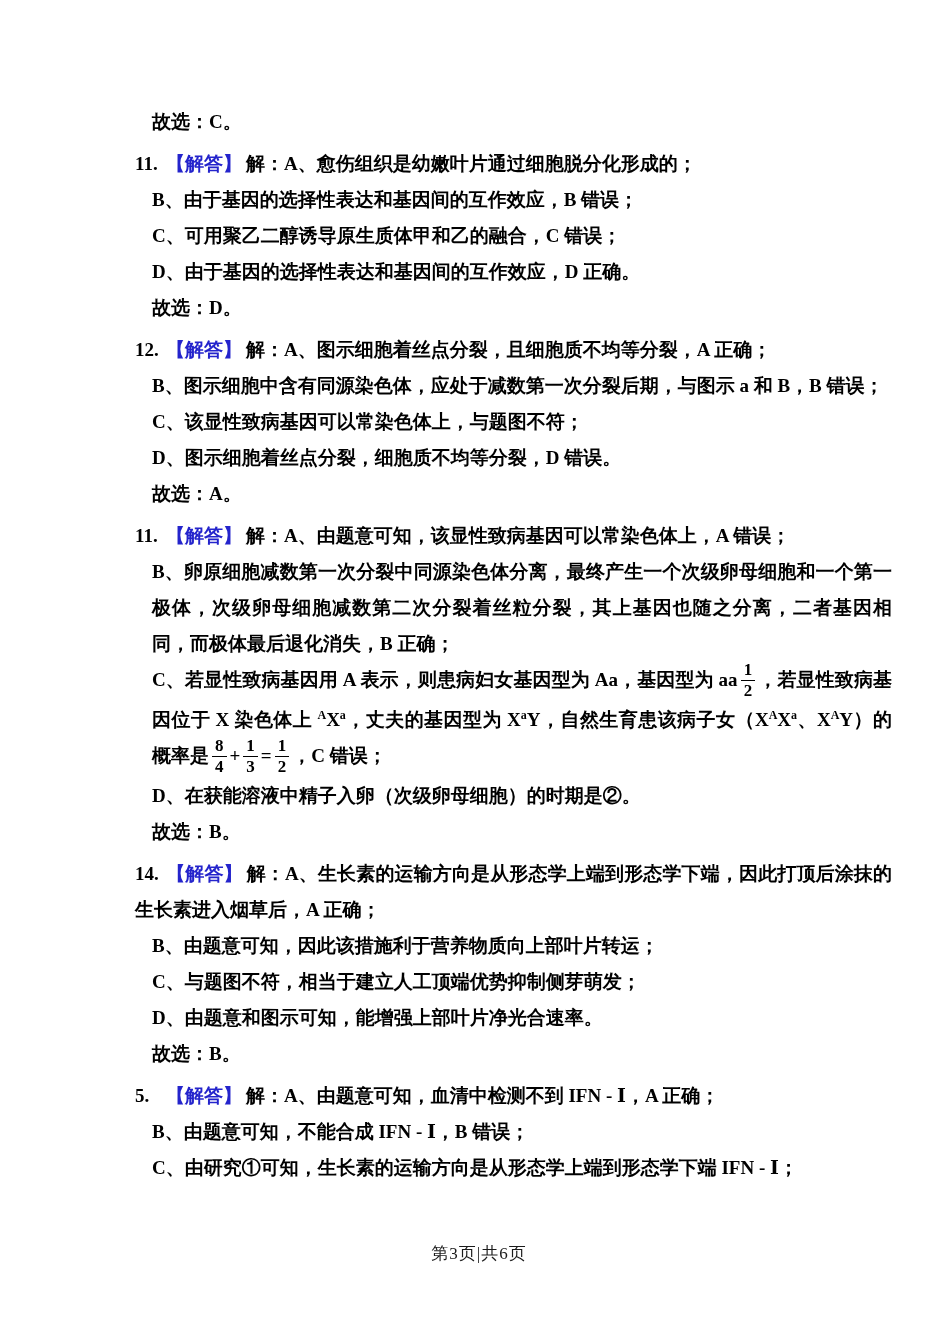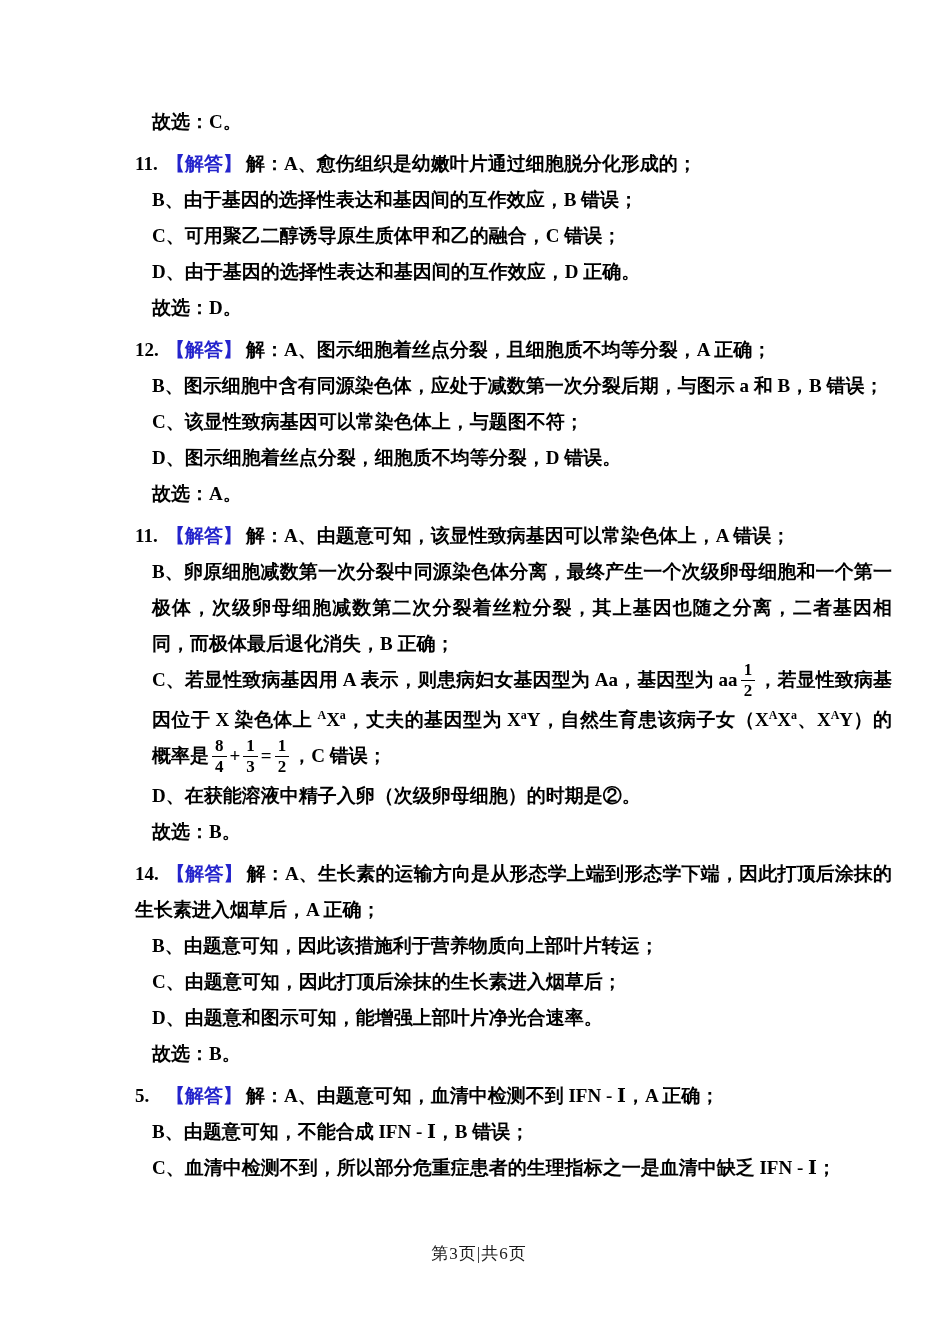--- a/index.html
+++ b/index.html
@@ -45,23 +45,23 @@
     <p class="line option">C、该显性致病基因可以常染色体上，与题图不符；</p>
     <p class="line option">D、图示细胞着丝点分裂，细胞质不均等分裂，D 错误。</p>
     <p class="line verdict">故选：A。</p>
     <p class="line item"><span class="num">11.</span><span class="tag" style="color: rgb(36, 36, 204);">【解答】</span>解：A、由题意可知，该显性致病基因可以常染色体上，A 错误；</p>
     <p class="line option wrap">B、卵原细胞减数第一次分裂中同源染色体分离，最终产生一个次级卵母细胞和一个第一极体，次级卵母细胞减数第二次分裂着丝粒分裂，其上基因也随之分离，二者基因相同，而极体最后退化消失，B 正确；</p>
     <p class="line option wrap">C、若显性致病基因用 A 表示，则患病妇女基因型为 Aa，基因型为 aa<span class="frac"><span class="fn">1</span><span class="fd">2</span></span>，若显性致病基因位于 X 染色体上 <sup class="sp">A</sup>X<sup class="sp">a</sup>，丈夫的基因型为 X<sup class="sp">a</sup>Y，自然生育患该病子女（X<sup class="sp">A</sup>X<sup class="sp">a</sup>、X<sup class="sp">A</sup>Y）的概率是<span class="frac"><span class="fn">8</span><span class="fd">4</span></span>+<span class="frac"><span class="fn">1</span><span class="fd">3</span></span>=<span class="frac"><span class="fn">1</span><span class="fd">2</span></span>，C 错误；</p>
     <p class="line option">D、在获能溶液中精子入卵（次级卵母细胞）的时期是②。</p>
     <p class="line verdict">故选：B。</p>
     <p class="line item wrap"><span class="num">14.</span><span class="tag" style="color: rgb(36, 36, 204);">【解答】</span>解：A、生长素的运输方向是从形态学上端到形态学下端，因此打顶后涂抹的生长素进入烟草后，A 正确；</p>
     <p class="line option">B、由题意可知，因此该措施利于营养物质向上部叶片转运；</p>
-    <p class="line option">C、由题意可知，因此打顶后涂抹的生长素进入烟草后；</p>
+    <p class="line option">C、与题图不符，相当于建立人工顶端优势抑制侧芽萌发；</p>
     <p class="line option">D、由题意和图示可知，能增强上部叶片净光合速率。</p>
     <p class="line verdict">故选：B。</p>
     <p class="line item"><span class="num">5.</span><span class="tag" style="color: rgb(36, 36, 204);">【解答】</span>解：A、由题意可知，血清中检测不到 IFN - Ⅰ，A 正确；</p>
     <p class="line option">B、由题意可知，不能合成 IFN - Ⅰ，B 错误；</p>
-    <p class="line option">C、血清中检测不到，所以部分危重症患者的生理指标之一是血清中缺乏 IFN - Ⅰ；</p>
+    <p class="line option">C、由研究①可知，生长素的运输方向是从形态学上端到形态学下端 IFN - Ⅰ；</p>
   </div>
 
 <div class="footer">
   <span>第3页|共6页</span>
 </div>
 
 </body></html>

